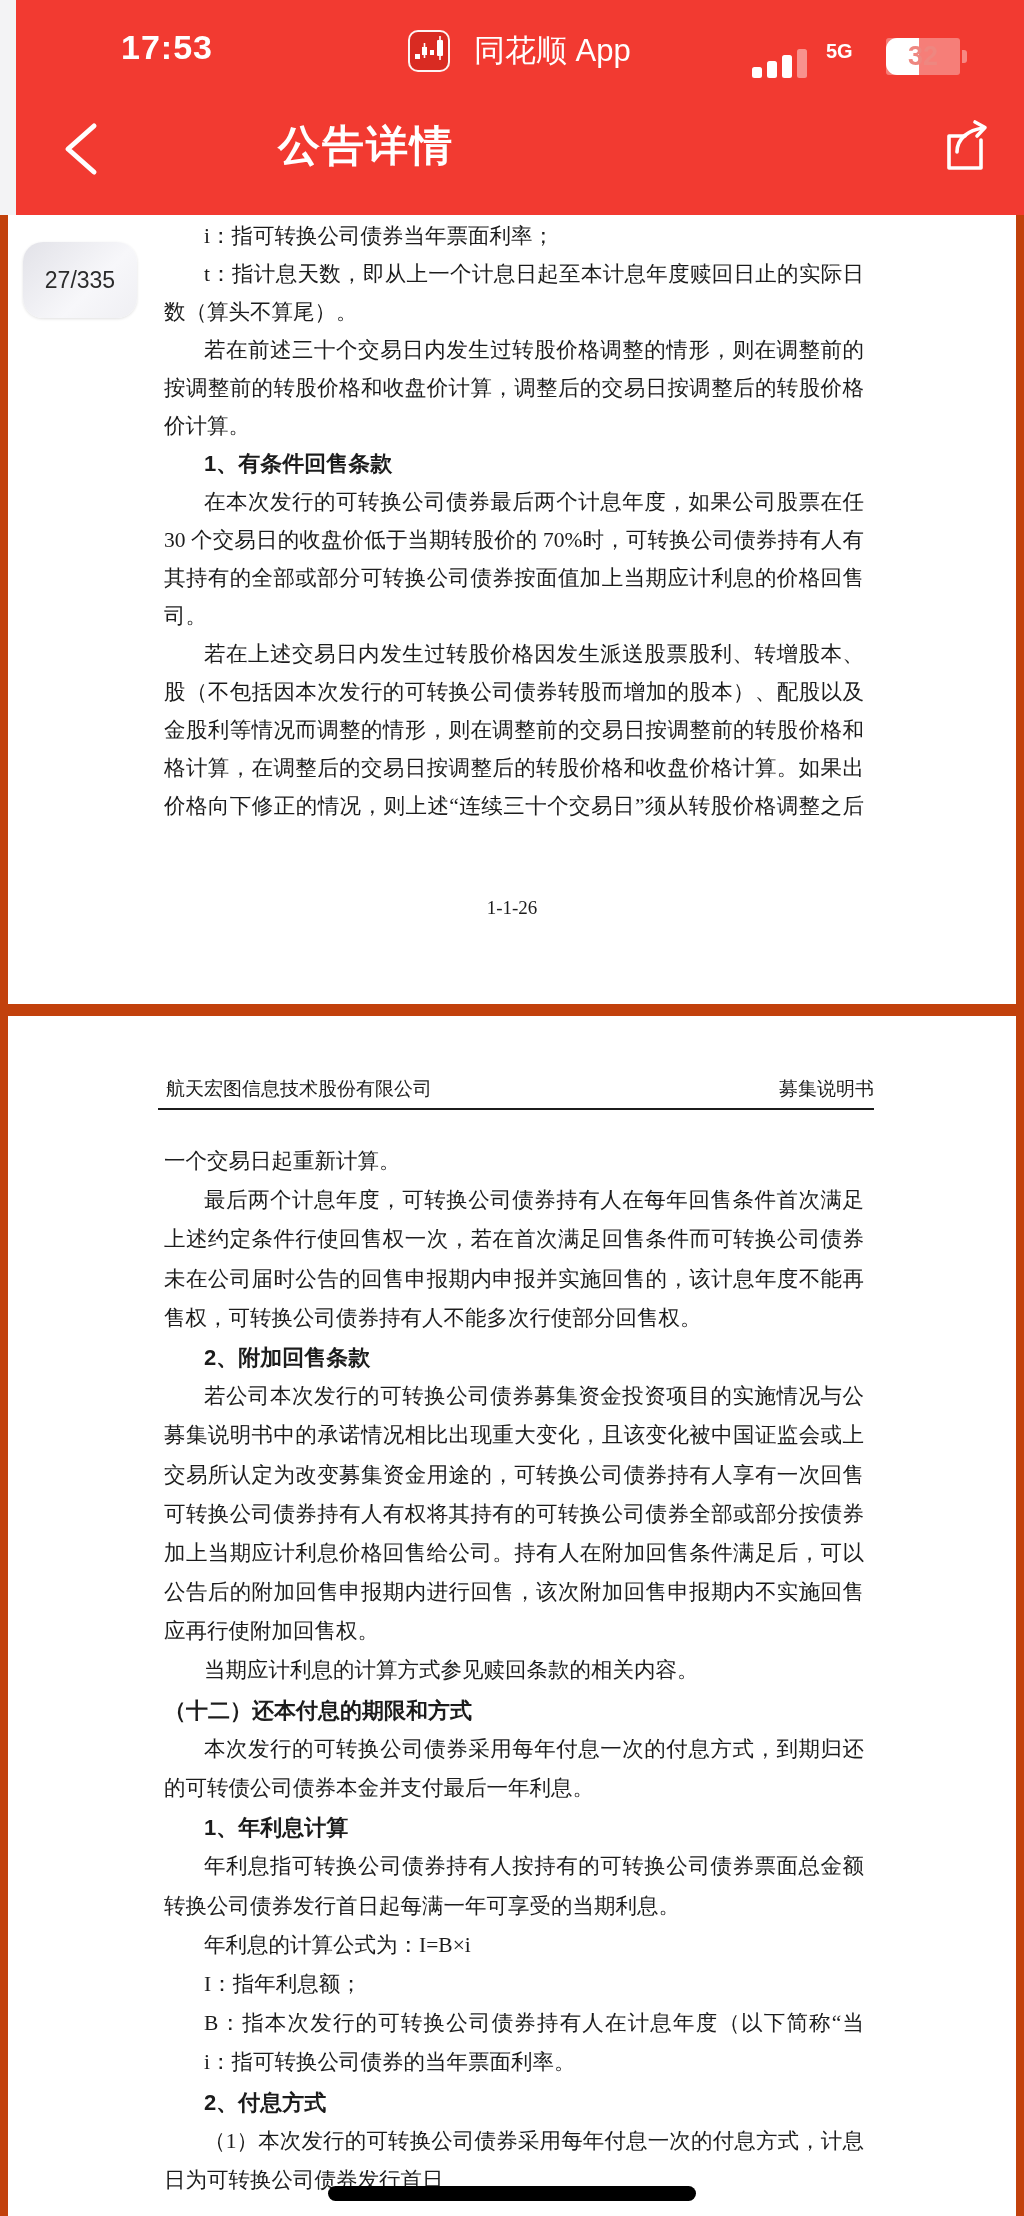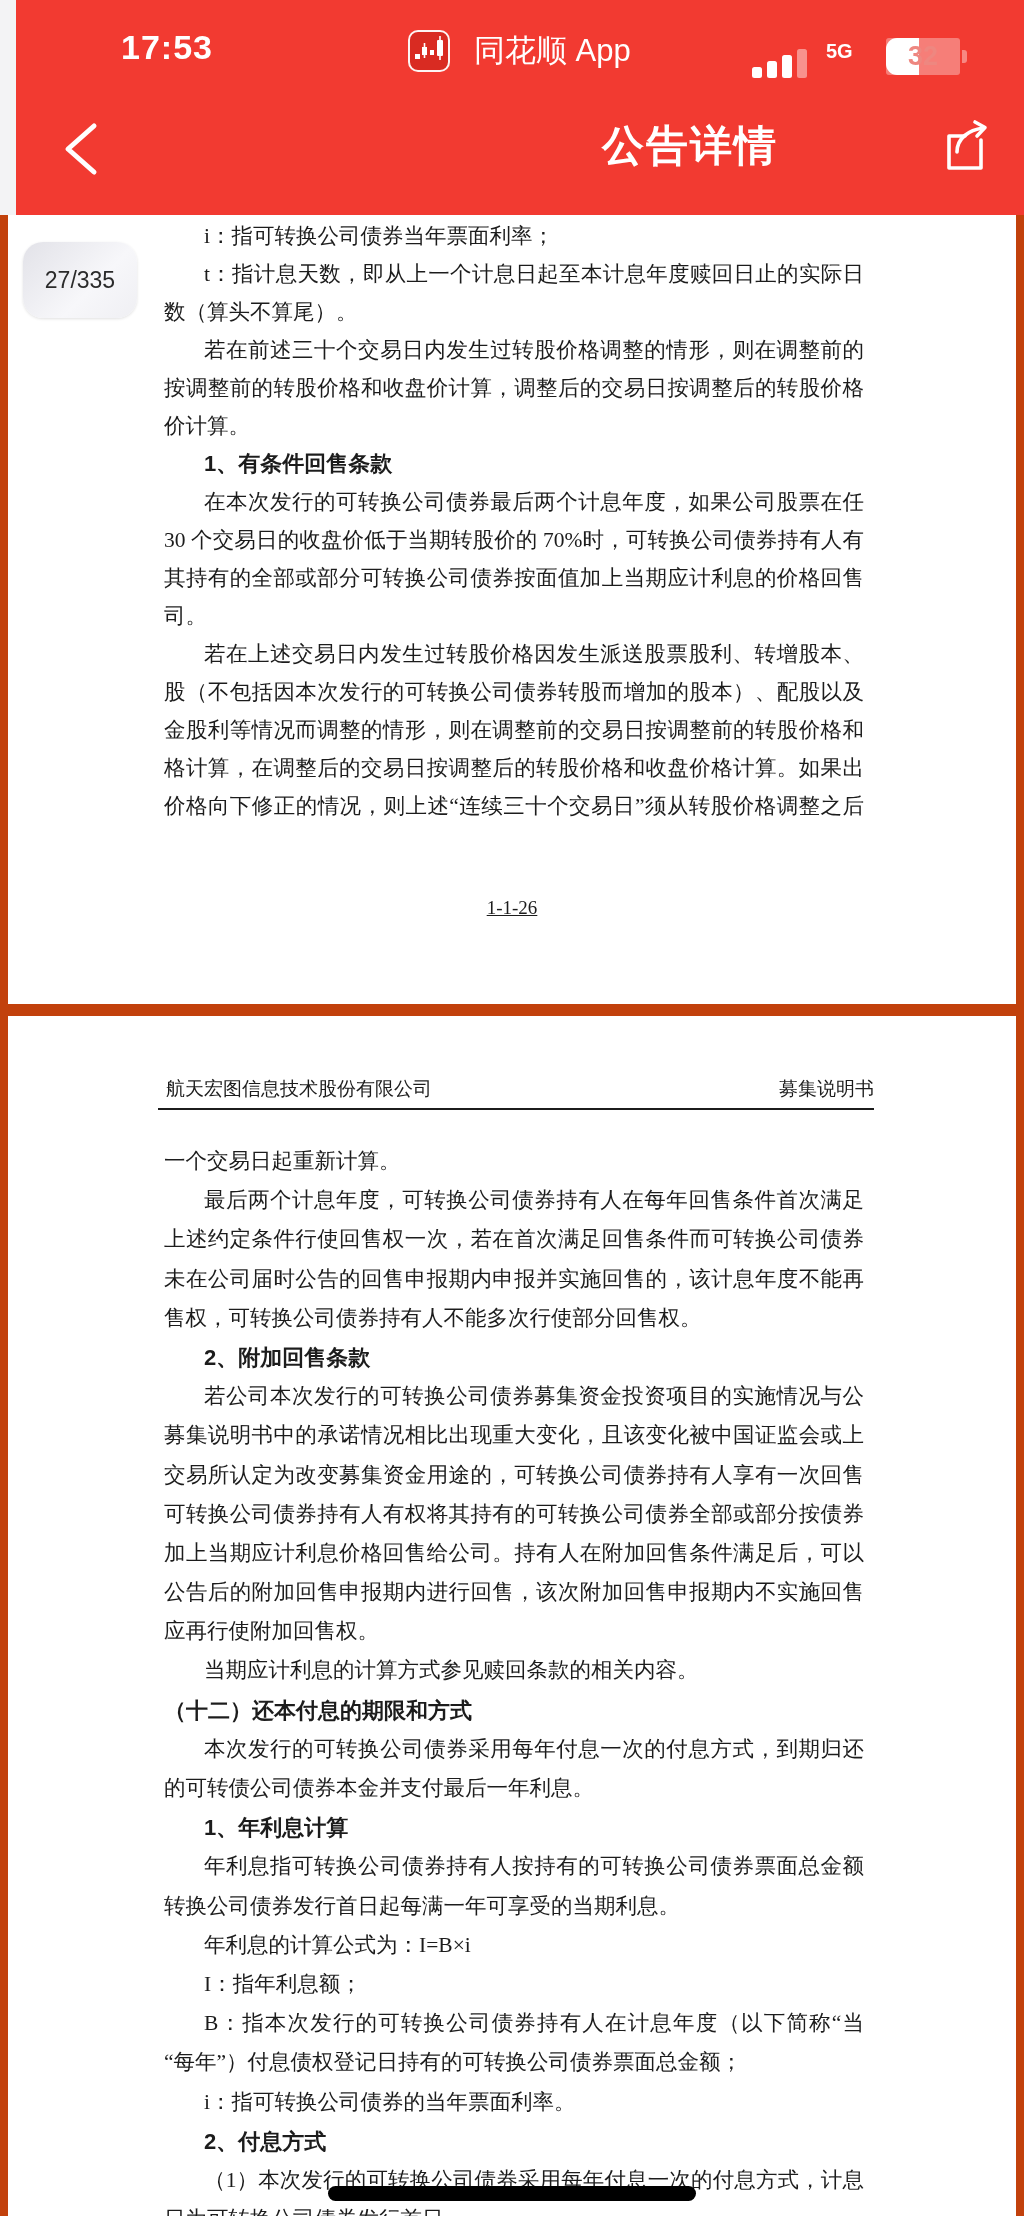--- a/index.html
+++ b/index.html
@@ -26,40 +26,40 @@
   .batt .fill{position:absolute;left:0;top:0;bottom:0;width:44%;background:#fff;
     border-radius:11px 0 0 11px;}
   .batt .pct{position:absolute;left:0;top:0;width:100%;height:100%;display:flex;
     align-items:center;justify-content:center;color:#EE8780;font-size:27px;font-weight:700;}
   .batt-nub{position:absolute;left:216px;top:14px;width:5px;height:13px;
     background:rgba(255,255,255,.4);border-radius:0 3px 3px 0;}
 
   
   .navbar{position:absolute;left:0;top:90px;width:1024px;height:125px;}
   .back-btn{position:absolute;left:40px;top:24px;width:60px;height:70px;cursor:pointer;}
-  .nav-title{position:absolute;left:262px;top:28px;width:500px;text-align:right;
+  .nav-title{position:absolute;left:262px;top:28px;width:500px;text-align:left;
     color:#fff;font-size:42px;font-weight:700;letter-spacing:2px;}
   .share-btn{position:absolute;left:925px;top:28px;width:60px;height:62px;cursor:pointer;}
 
   
   .doc{position:absolute;left:0;top:215px;width:1024px;height:2001px;background:#c2410c;padding-left:11px;}
   .pagew{position:absolute;background:#fff;}
   .page1{left:8px;top:0;width:1008px;height:789px;}
   .page2{left:8px;top:801px;width:1008px;height:1400px;}
   .lines{position:absolute;left:156px;width:700px;}
   .page1 .lines{top:2px;}
   .page2 .lines{top:126px;}
   .line{font-family:"Liberation Serif","DejaVu Serif",serif;color:#1c1c1c;
     font-size:21.5px;line-height:38px;height:38px;white-space:nowrap;}
   .page2 .line{line-height:39.2px;height:39.2px;}
   .line.indent{text-indent:40px;}
   .line.bold{font-weight:700;font-size:22px;font-family:"Liberation Sans","DejaVu Sans",sans-serif;white-space:nowrap;}
   .line.full{text-align:justify;text-align-last:justify;white-space:normal;overflow:hidden;}
   .pg-footer{position:absolute;left:0;top:682px;width:1008px;text-align:center;
-    font-family:"Liberation Serif","DejaVu Serif",serif;font-size:19px;color:#1c1c1c;text-decoration:underline;}
+    font-family:"Liberation Serif","DejaVu Serif",serif;font-size:19px;color:#1c1c1c;}
   .pg-header{position:absolute;left:150px;top:60px;width:716px;height:34px;
     font-family:"Liberation Serif","DejaVu Serif",serif;font-size:19px;color:#1c1c1c;}
   .pg-header .hl{position:absolute;left:8px;top:0;}
   .pg-header .hr{position:absolute;right:0;top:0;}
   .pg-rule{position:absolute;left:150px;top:92px;width:716px;height:0;
     border-top:2.5px solid #1c1c1c;}
 
   
   .page-badge{position:absolute;left:23px;top:242px;width:114px;height:76px;border-radius:20px;
     background:linear-gradient(135deg,#E2E2E8 0%,#F7F7FA 60%,#EFEFF3 100%);
@@ -172,21 +172,20 @@
           <div class="line indent">当期应计利息的计算方式参见赎回条款的相关内容。</div>
           <div class="line bold">（十二）还本付息的期限和方式</div>
           <div class="line indent full">本次发行的可转换公司债券采用每年付息一次的付息方式，到期归还未偿还</div>
           <div class="line">的可转债公司债券本金并支付最后一年利息。</div>
           <div class="line indent bold">1、年利息计算</div>
           <div class="line indent full">年利息指可转换公司债券持有人按持有的可转换公司债券票面总金额自可</div>
           <div class="line">转换公司债券发行首日起每满一年可享受的当期利息。</div>
           <div class="line indent">年利息的计算公式为：I=B×i</div>
           <div class="line indent">I：指年利息额；</div>
           <div class="line indent full">B：指本次发行的可转换公司债券持有人在计息年度（以下简称“当年”或</div>
-          <div class="line">“每年”）付息债权登记日持有的可转换公司债券票面总金额；</div>
           <div class="line indent">i：指可转换公司债券的当年票面利率。</div>
           <div class="line indent bold">2、付息方式</div>
           <div class="line indent full">（1）本次发行的可转换公司债券采用每年付息一次的付息方式，计息起始</div>
           <div class="line">日为可转换公司债券发行首日</div>
         </div>
     </div>
   </div>
 
   <div class="page-badge">27/335</div>
 

